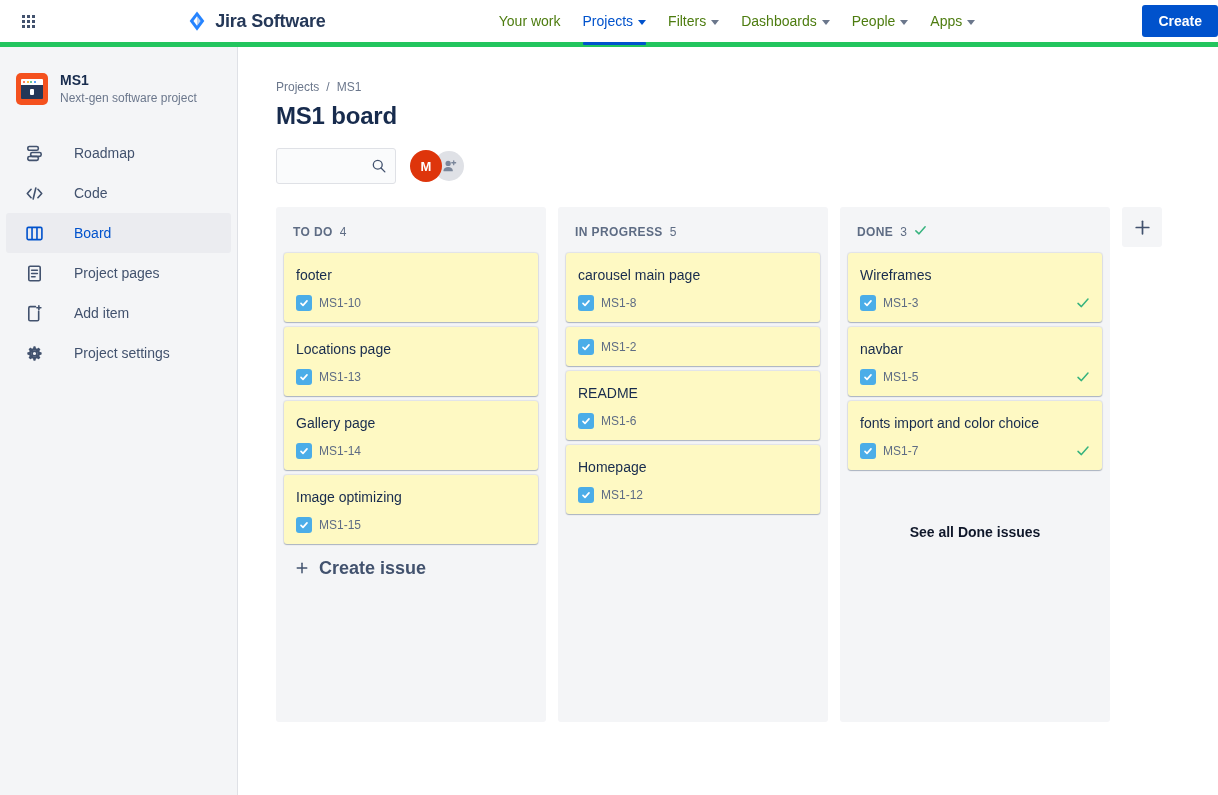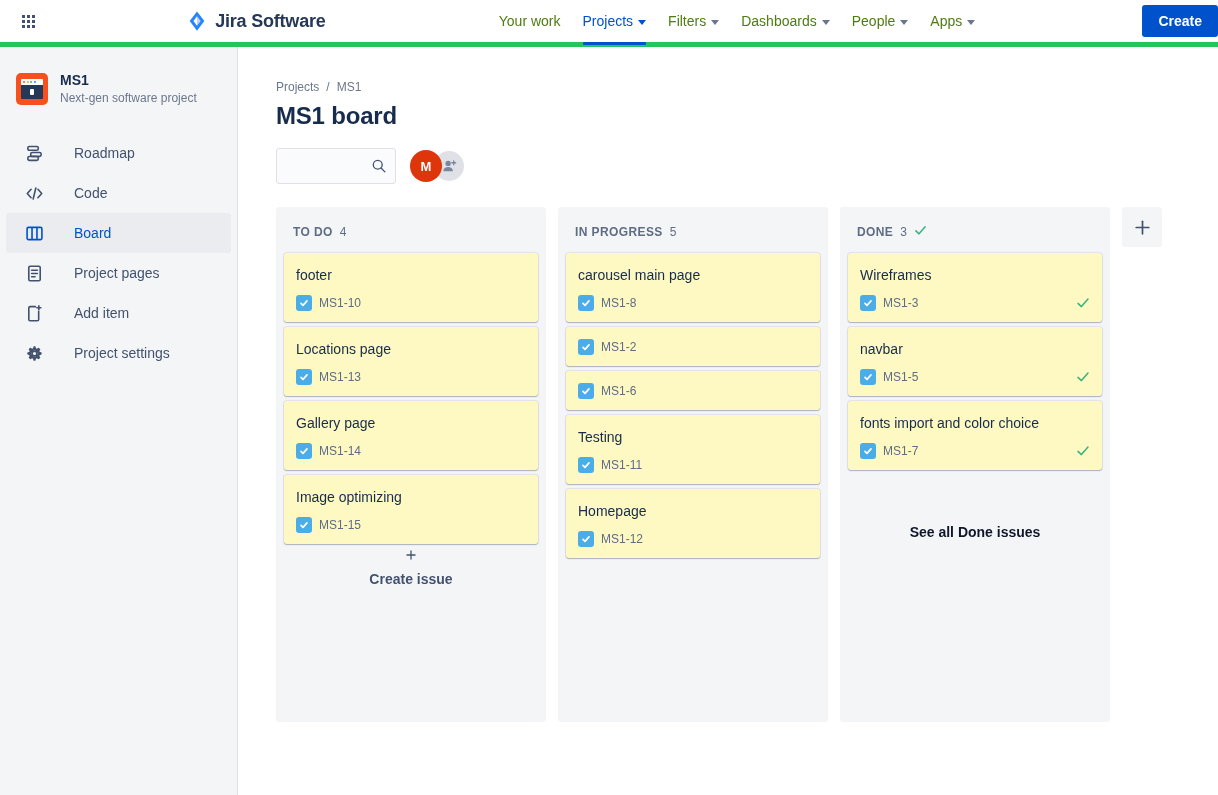--- a/index.html
+++ b/index.html
@@ -324,26 +324,25 @@
   }
   .done-check { display: flex; align-items: center; }
 
   .create-issue {
     display: flex;
     align-items: center;
     gap: 10px;
     height: 38px;
     padding: 0 11px;
     margin-top: 5px;
-    font-size: 14px;
+    font-size: 18px;
     font-weight: 600;
     color: #42526E;
     border-radius: 3px;
     cursor: pointer;
-    flex-direction: column;
   }
   .see-all {
     text-align: center;
     font-size: 14px;
     font-weight: 600;
     color: #0f172a;
     padding: 54px 0 0 0;
     cursor: pointer;
   }
   .addcol {
@@ -640,45 +639,33 @@
                 <svg width="10" height="10" viewBox="0 0 12 12" fill="none" stroke="#ffffff" stroke-width="2" stroke-linecap="round" stroke-linejoin="round">
                     <polyline points="2.4,6.4 4.8,8.8 9.6,3.4"></polyline>
                   </svg>
               </span>
               <span>MS1-2</span>
             </div>
           </div>
         </div>
 
         <div class="card">
+          <div class="card-title">README</div>
           <div class="card-foot">
             <div class="card-key">
               <span class="task-icon">
                 <svg width="10" height="10" viewBox="0 0 12 12" fill="none" stroke="#ffffff" stroke-width="2" stroke-linecap="round" stroke-linejoin="round">
                     <polyline points="2.4,6.4 4.8,8.8 9.6,3.4"></polyline>
                   </svg>
               </span>
               <span>MS1-6</span>
             </div>
           </div>
         </div>
 
-        <div class="card">
-          <div class="card-title">Testing</div>
-          <div class="card-foot">
-            <div class="card-key">
-              <span class="task-icon">
-                <svg width="10" height="10" viewBox="0 0 12 12" fill="none" stroke="#ffffff" stroke-width="2" stroke-linecap="round" stroke-linejoin="round">
-                    <polyline points="2.4,6.4 4.8,8.8 9.6,3.4"></polyline>
-                  </svg>
-              </span>
-              <span>MS1-11</span>
-            </div>
-          </div>
-        </div>
 
         <div class="card">
           <div class="card-title">Homepage</div>
           <div class="card-foot">
             <div class="card-key">
               <span class="task-icon">
                 <svg width="10" height="10" viewBox="0 0 12 12" fill="none" stroke="#ffffff" stroke-width="2" stroke-linecap="round" stroke-linejoin="round">
                     <polyline points="2.4,6.4 4.8,8.8 9.6,3.4"></polyline>
                   </svg>
               </span>

